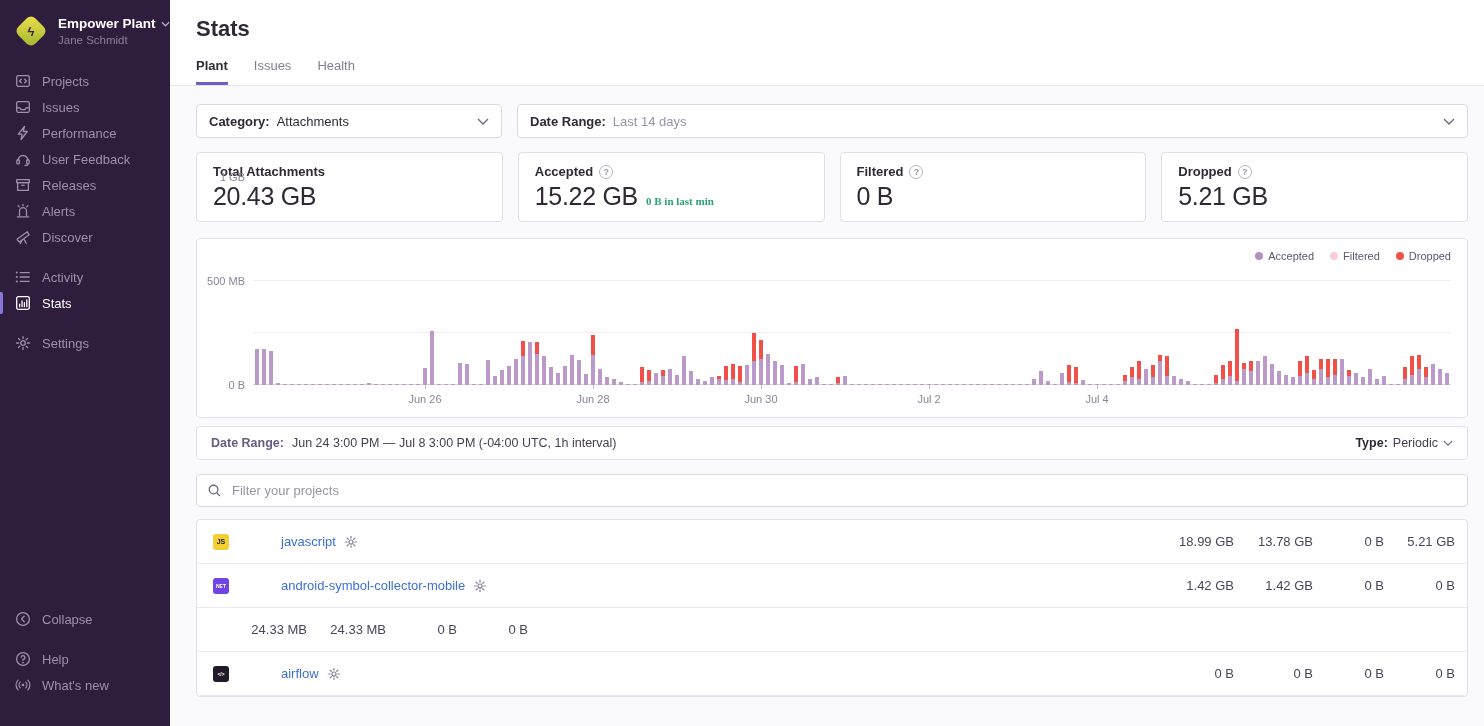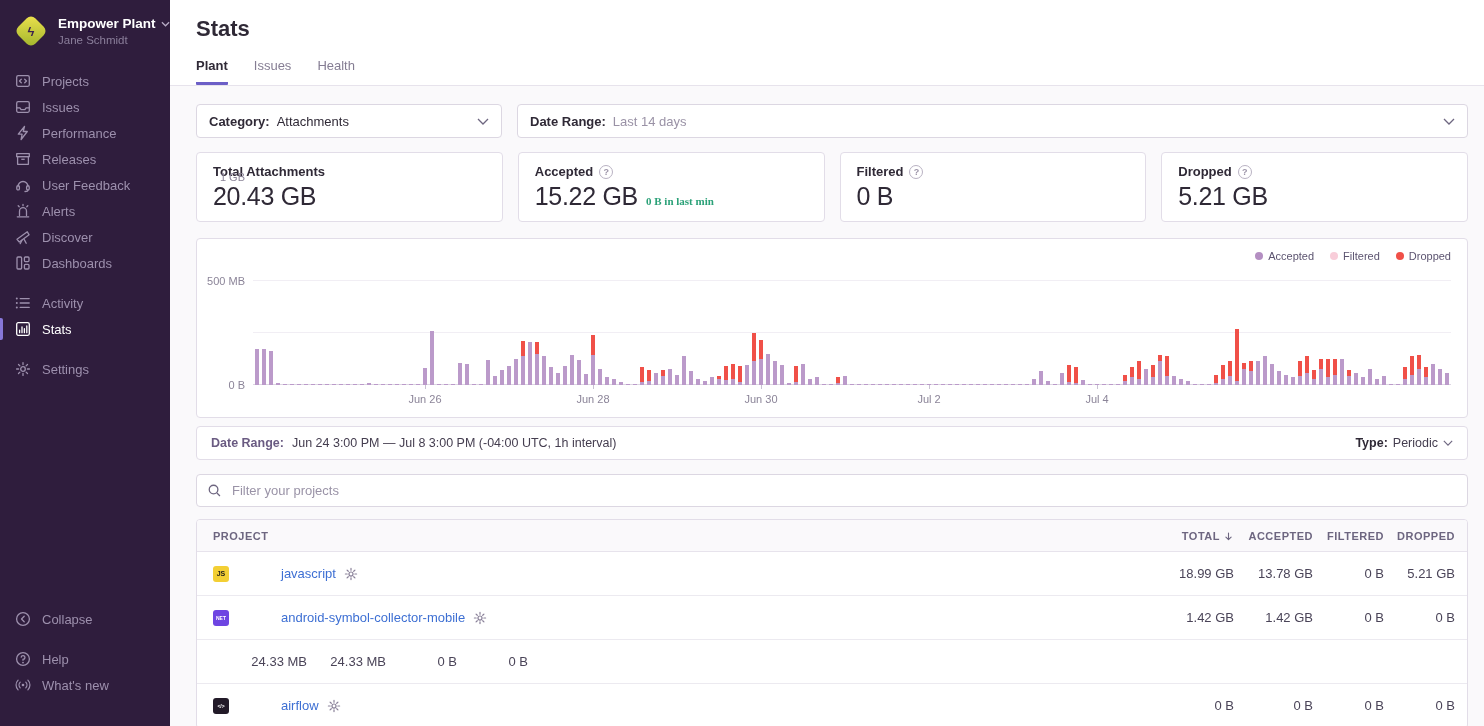--- a/index.html
+++ b/index.html
@@ -140,67 +140,57 @@
         <div class="nav-item">
           <span class="icn">
             <svg width="16" height="16" viewBox="0 0 16 16" fill="none" stroke="currentColor" stroke-width="1.3" stroke-linejoin="round">
               <path d="M9.5 1.5 3.3 9.2h3.8l-1 5.3 6.2-8H8.2z"></path>
             </svg>
           </span>
           <span>Performance</span>
         </div>
         <div class="nav-item">
           <span class="icn">
-            <svg width="16" height="16" viewBox="0 0 16 16" fill="none" stroke="currentColor" stroke-width="1.3" stroke-linejoin="round">
-              <path d="M2.6 5.7h10.8v7.6H2.6z"></path>
-              <path d="M1.7 2.7h12.6v3H1.7z"></path>
-              <path d="M6.3 8.3h3.4"></path>
-            </svg>
-          </span>
-          <span>Releases</span>
-        </div>
-        <div class="nav-item">
-          <span class="icn">
             <svg width="16" height="16" viewBox="0 0 16 16" fill="none" stroke="currentColor" stroke-width="1.3" stroke-linecap="round" stroke-linejoin="round">
               <path d="M3 9.5a5 5 0 0 1 10 0"></path>
               <rect x="1.8" y="8.7" width="2.6" height="4.2" rx="1.2"></rect>
               <rect x="11.6" y="8.7" width="2.6" height="4.2" rx="1.2"></rect>
               <path d="M13 12.9c0 1-1.5 1.6-3 1.6"></path>
             </svg>
           </span>
           <span>User Feedback</span>
         </div>
         <div class="nav-item">
           <span class="icn">
+            <svg width="16" height="16" viewBox="0 0 16 16" fill="none" stroke="currentColor" stroke-width="1.3" stroke-linejoin="round">
+              <path d="M2.6 5.7h10.8v7.6H2.6z"></path>
+              <path d="M1.7 2.7h12.6v3H1.7z"></path>
+              <path d="M6.3 8.3h3.4"></path>
+            </svg>
+          </span>
+          <span>Releases</span>
+        </div>
+        <div class="nav-item">
+          <span class="icn">
             <svg width="16" height="16" viewBox="0 0 16 16" fill="none" stroke="currentColor" stroke-width="1.3" stroke-linecap="round" stroke-linejoin="round">
               <path d="M4.5 12.5V8.2a3.5 3.5 0 0 1 7 0v4.3"></path>
               <path d="M2.3 13.8h11.4"></path>
               <path d="M8 1.3v1.4M3.2 2.8l1 1M12.8 2.8l-1 1"></path>
             </svg>
           </span>
           <span>Alerts</span>
         </div>
         <div class="nav-item">
           <span class="icn">
             <svg width="16" height="16" viewBox="0 0 16 16" fill="none" stroke="currentColor" stroke-width="1.3" stroke-linecap="round" stroke-linejoin="round">
               <path d="M2 10.3 12.3 2.8l1.8 3L4.3 13z"></path>
               <path d="M7 11.2 5.2 14.6M9.3 10.6l1.9 3.6"></path>
             </svg>
           </span>
           <span>Discover</span>
-        </div>
-        <div class="nav-item">
-          <span class="icn">
-            <svg width="16" height="16" viewBox="0 0 16 16" fill="none" stroke="currentColor" stroke-width="1.3">
-              <rect x="2" y="2" width="4.6" height="12" rx="1"></rect>
-              <rect x="9.4" y="2" width="4.6" height="4.6" rx="1"></rect>
-              <rect x="9.4" y="9.4" width="4.6" height="4.6" rx="1"></rect>
-            </svg>
-          </span>
-          <span>Dashboards</span>
         </div>
       </div>
       <div class="nav-group">
         <div class="nav-item">
           <span class="icn">
             <svg width="16" height="16" viewBox="0 0 16 16" fill="none" stroke="currentColor" stroke-width="1.3" stroke-linecap="round">
               <path d="M5.2 3.6h9M5.2 8h9M5.2 12.4h9"></path>
               <path d="M1.8 3.6h.01M1.8 8h.01M1.8 12.4h.01" stroke-width="2"></path>
             </svg>
           </span>
@@ -949,31 +939,20 @@
       <span class="icn">
           <svg width="15" height="15" viewBox="0 0 16 16">
             <circle cx="7" cy="7" r="4.6" fill="none" stroke="currentColor" stroke-width="1.4"></circle>
             <path d="m10.6 10.6 3.2 3.2" stroke="currentColor" stroke-width="1.4"></path>
           </svg>
         </span>
       <input type="text" placeholder="Filter your projects" style="">
     </div>
 
     <div class="table-card">
-      <div class="thead" id="thead">
-          <div class="th th-project">PROJECT</div>
-          <div class="th th-num c-total">TOTAL<span class="sort-arrow">
-              <svg width="11" height="11" viewBox="0 0 16 16" fill="none" stroke="currentColor" stroke-width="1.6" stroke-linecap="round" stroke-linejoin="round">
-                <path d="M8 3v9.2M4.2 8.8 8 12.6l3.8-3.8"></path>
-              </svg>
-            </span></div>
-          <div class="th th-num">ACCEPTED</div>
-          <div class="th th-num c-filtered">FILTERED</div>
-          <div class="th th-num c-dropped">DROPPED</div>
-        </div>
       <div id="tbody">
           <div class="tr">
             <div class="td-project">
               <span class="pfi" style="background: rgb(243, 207, 52); color: rgb(28, 26, 23); font-size: 7px;">JS</span>
               <a class="proj-link">javascript</a>
               <span class="row-gear">
                 <svg width="14" height="14" viewBox="0 0 16 16" fill="none" stroke="currentColor" stroke-width="1.4" stroke-linecap="round">
                   <circle cx="8" cy="8" r="2.3"></circle>
                   <path d="M8 1.6v2M8 12.4v2M1.6 8h2M12.4 8h2M3.5 3.5 4.9 4.9M11.1 11.1l1.4 1.4M12.5 3.5 11.1 4.9M4.9 11.1l-1.4 1.4"></path>
                 </svg>

